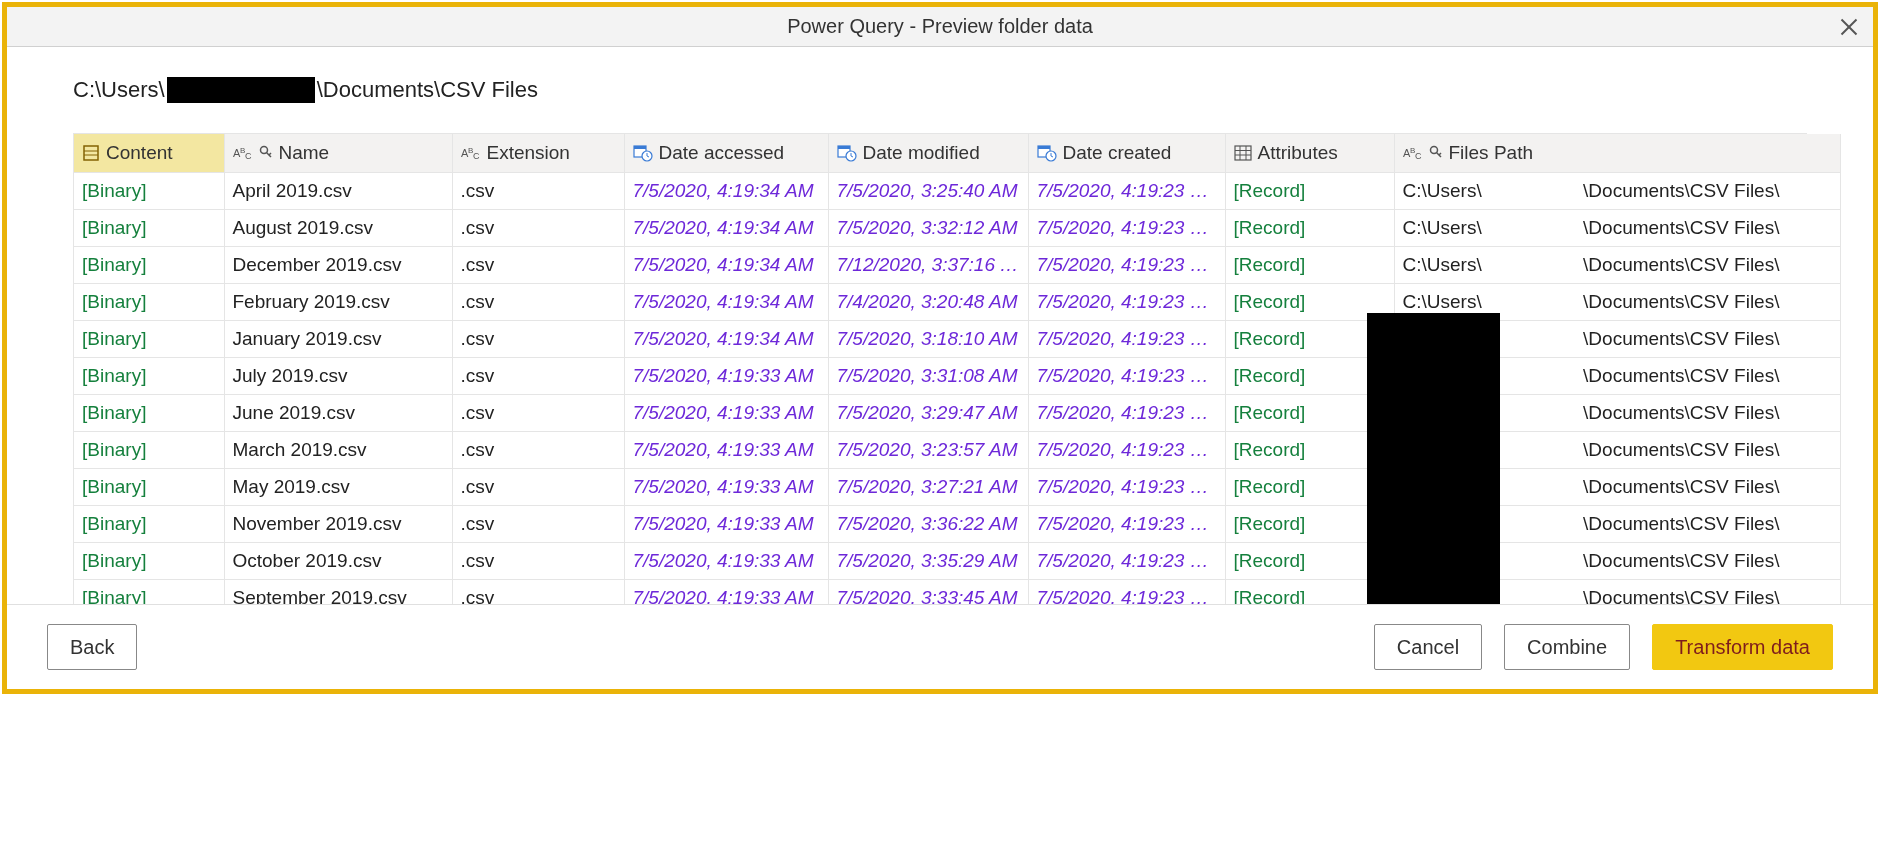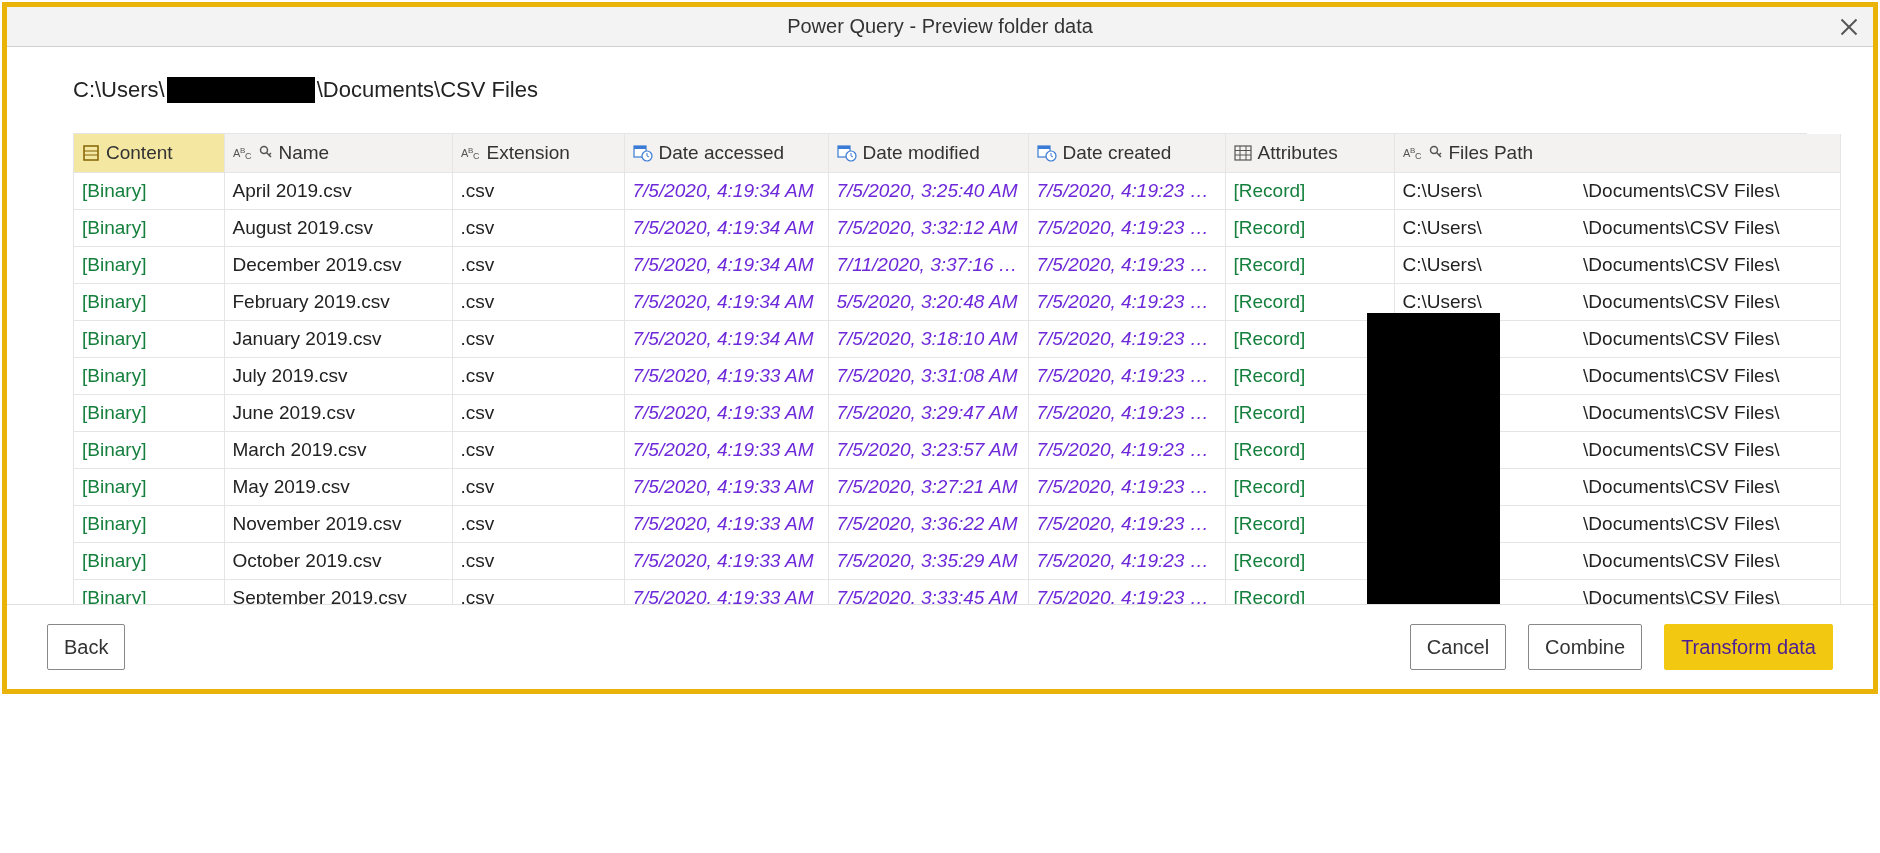--- a/index.html
+++ b/index.html
@@ -33,22 +33,22 @@
   col.c-attr { width:169px; }
   col.c-path { width:446px; }
   .redact-cell { position:relative; }
   .big-redact { position:absolute; left:1294px; top:180px; width:133px; height:454px; background:#000; pointer-events:none; }
   .scroll-track { height:22px; background:#fff; border:1px solid #e5e5e5; border-top:none; display:flex; align-items:center; }
   .scroll-arrow { width:22px; height:22px; display:flex; align-items:center; justify-content:center; color:#666; }
   .scroll-thumb { flex:1; height:16px; background:#c1c1c1; margin:0 2px; }
   .table-gap { height:60px; border:1px solid #e5e5e5; border-top:none; background:#fff; }
   .footer { height:85px; border-top:1px solid #e0e0e0; display:flex; align-items:center; padding:0 40px; gap:22px; }
   .footer-spacer { flex:1; }
-  .btn { height:46px; padding:0 16px; background:#fff; border:1px solid #888; font-size:20px; color:#333; display:flex; align-items:center; justify-content:center; border-radius:2px;text-align:center; }
-  .btn.primary { background:#f2c811; border-color:#f2c811; color:#4c1d95; }
+  .btn { height:46px; padding:0 22px; background:#fff; border:1px solid #888; font-size:20px; color:#333; display:flex; align-items:center; justify-content:center; border-radius:2px;text-align:center; }
+  .btn.primary { background:#f2c811; border-color:#f2c811; color:#7f1d1d; }
 </style>
 </head>
 <body>
 
 <div class="window">
   <div class="titlebar">
     <span class="titlebar-text">Power Query - Preview folder data</span>
     <span class="close-x">
       <svg viewBox="0 0 16 16" fill="none" stroke-width="1.5">
           <line x1="2" y1="2" x2="14" y2="14"></line>
@@ -218,31 +218,31 @@
                 <td class="italic">7/5/2020, 3:32:12 AM</td>
                 <td class="italic">7/5/2020, 4:19:23 …</td>
                 <td class="link">[Record]</td>
                 <td class="redact-cell">C:\Users\<span style="visibility:hidden">XXXXXXXX</span>\Documents\CSV Files\</td>
               </tr>
               <tr>
                 <td class="link">[Binary]</td>
                 <td>December 2019.csv</td>
                 <td>.csv</td>
                 <td class="italic">7/5/2020, 4:19:34 AM</td>
-                <td class="italic">7/11/2020, 3:37:16 AM</td>
+                <td class="italic">7/12/2020, 3:37:16 AM</td>
                 <td class="italic">7/5/2020, 4:19:23 …</td>
                 <td class="link">[Record]</td>
                 <td class="redact-cell">C:\Users\<span style="visibility:hidden">XXXXXXXX</span>\Documents\CSV Files\</td>
               </tr>
               <tr>
                 <td class="link">[Binary]</td>
                 <td>February 2019.csv</td>
                 <td>.csv</td>
                 <td class="italic">7/5/2020, 4:19:34 AM</td>
-                <td class="italic">5/5/2020, 3:20:48 AM</td>
+                <td class="italic">7/4/2020, 3:20:48 AM</td>
                 <td class="italic">7/5/2020, 4:19:23 …</td>
                 <td class="link">[Record]</td>
                 <td class="redact-cell">C:\Users\<span style="visibility:hidden">XXXXXXXX</span>\Documents\CSV Files\</td>
               </tr>
               <tr>
                 <td class="link">[Binary]</td>
                 <td>January 2019.csv</td>
                 <td>.csv</td>
                 <td class="italic">7/5/2020, 4:19:34 AM</td>
                 <td class="italic">7/5/2020, 3:18:10 AM</td>

